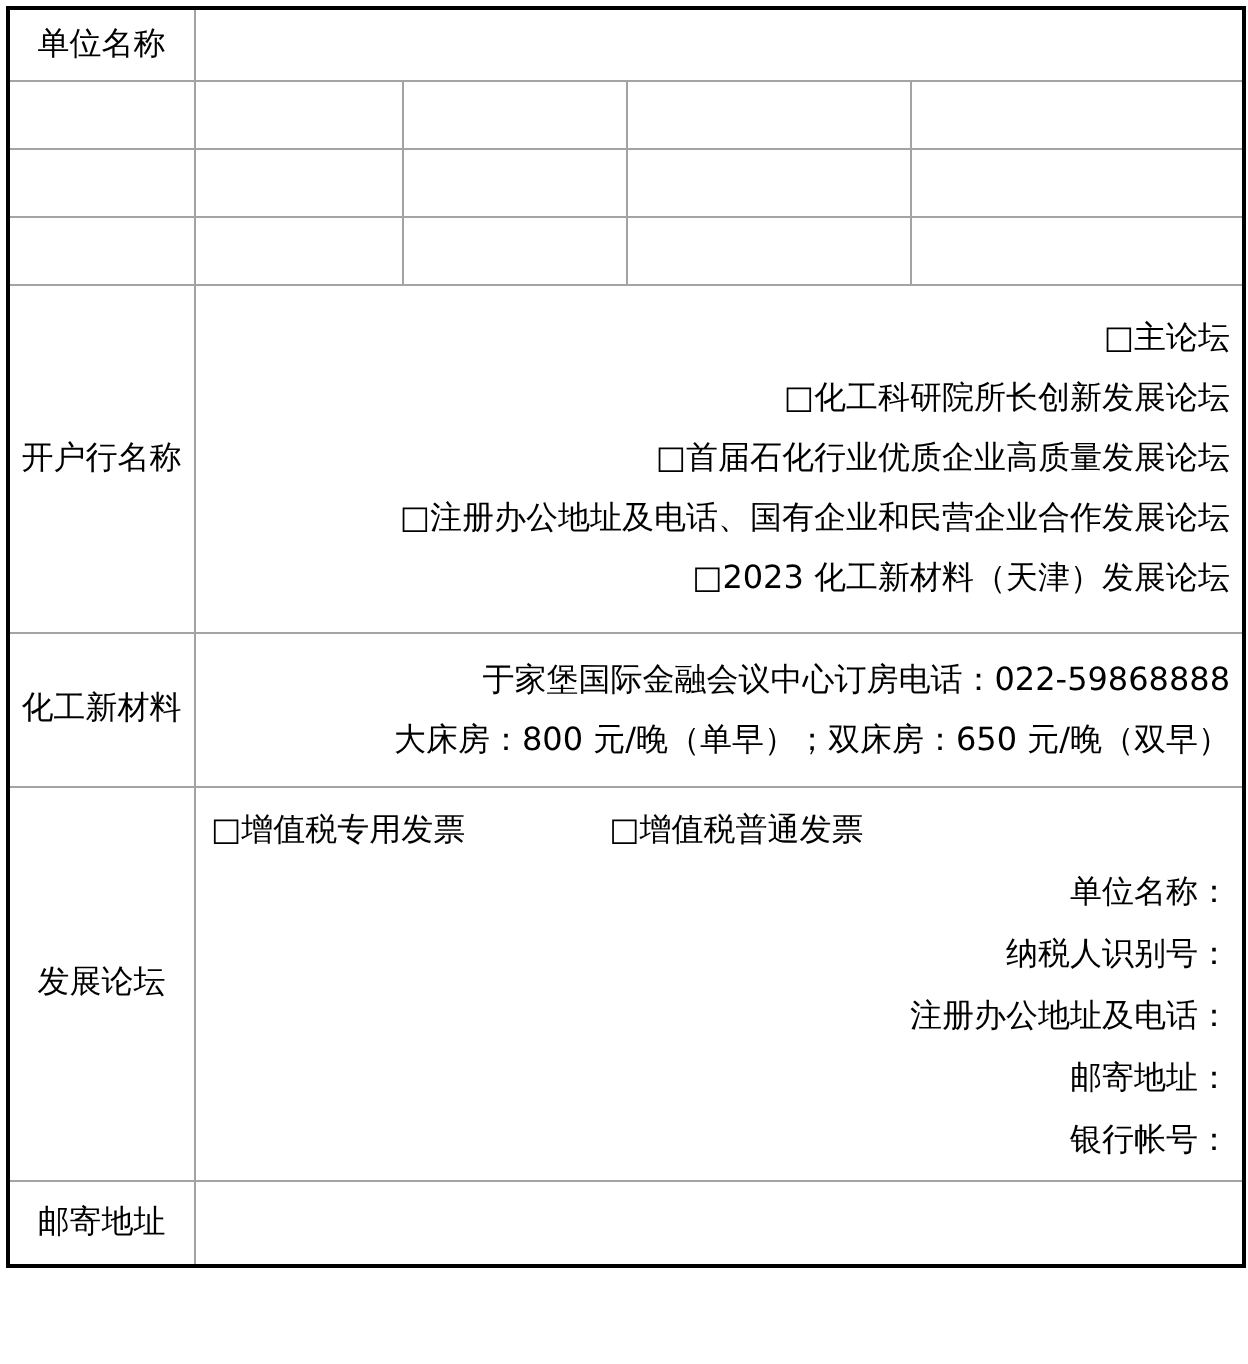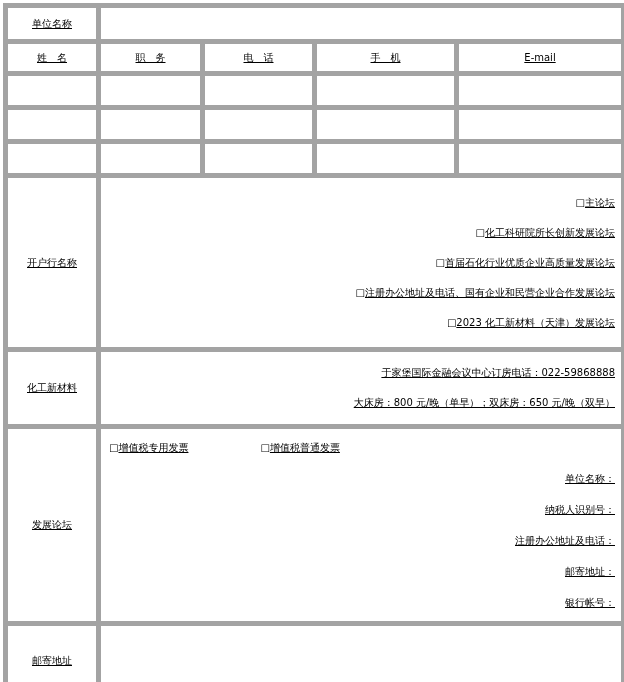--- a/index.html
+++ b/index.html
@@ -16,41 +16,40 @@
     padding: 3px 3px 2px 3px;
     background: #ffffff;
   }
   table.form {
     border-collapse: collapse;
     table-layout: fixed;
     width: 618px;
     border: 2px solid #000000;
   }
   table.form td {
-    border: 5px solid #a3a3a3;
-    font-size: 10px;
+    border: 1px solid #a3a3a3;
+    font-size: 16px;
     vertical-align: middle;
     overflow: hidden;
-    text-decoration: underline;
   }
   td.label-cell {
     text-align: center;
     padding: 0 2px;
   }
   td.content-cell {
     text-align: right;
     padding: 0 6px 0 8px;
   }
   tr.r-unit    { height: 36px; }
   tr.r-head    { height: 32px; }
   tr.r-blank   { height: 34px; }
   tr.r-intent  { height: 174px; }
   tr.r-hotel   { height: 77px; }
   tr.r-invoice { height: 197px; }
-  tr.r-mail    { height: 74px; }
+  tr.r-mail    { height: 43px; }
   .line   { line-height: 30px; white-space: nowrap; }
   .line31 { line-height: 31px; white-space: nowrap; }
   .cbx    { display: inline-block; }
   .invoice-type-row { display: flex; gap: 72px; }
 </style>
 </head>
 <body>
 
 <div class="page">
   <table class="form">
@@ -61,27 +60,20 @@
       <col style="width:142px">
       <col style="width:167px">
     </colgroup>
 
     <tbody>
         <tr class="r-unit">
       <td class="label-cell">单位名称</td>
       <td class="content-cell" colspan="4"></td>
     </tr>
 
-    <tr class="r-head">
-      <td class="label-cell">姓　名</td>
-      <td class="label-cell">职　务</td>
-      <td class="label-cell">电　话</td>
-      <td class="label-cell">手　机</td>
-      <td class="label-cell">E-mail</td>
-    </tr>
 
     <tr class="r-blank">
       <td class="content-cell"></td>
       <td class="content-cell"></td>
       <td class="content-cell"></td>
       <td class="content-cell"></td>
       <td class="content-cell"></td>
     </tr>
     <tr class="r-blank">
       <td class="content-cell"></td>

